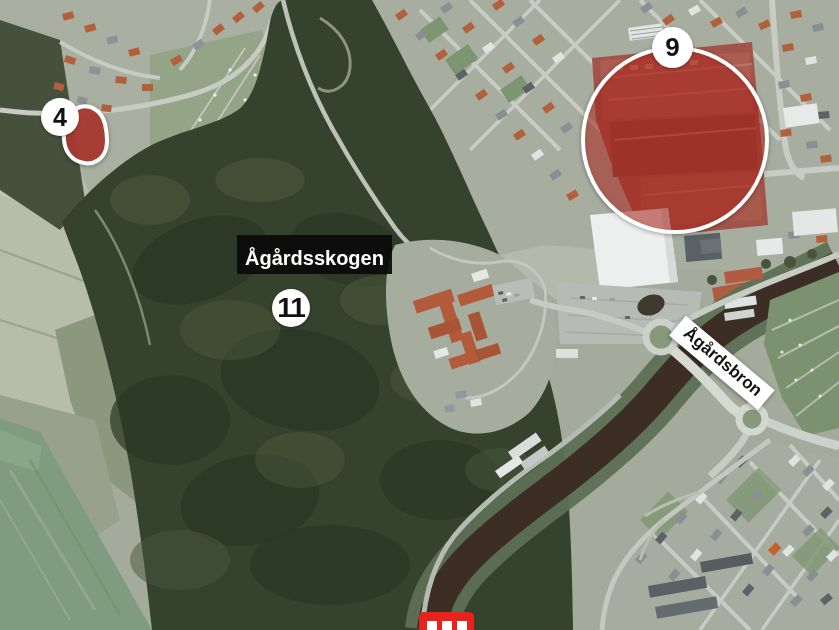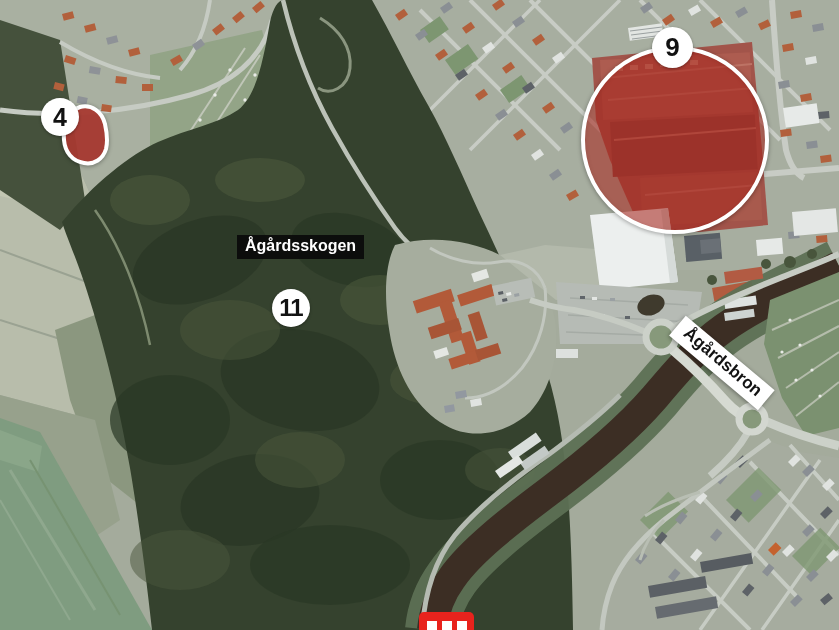--- a/index.html
+++ b/index.html
@@ -12,26 +12,26 @@
   
   .badge{
     position:absolute;background:#fff;border-radius:50%;
     display:flex;align-items:center;justify-content:center;
     color:#121212;font-weight:700;
     box-shadow:0 1px 3px rgba(0,0,0,.35);
     z-index:30;
   }
   .badge-4{left:41px;top:98px;width:38px;height:38px;font-size:25px;}
   .badge-9{left:652px;top:27px;width:41px;height:41px;font-size:26px;}
-  .badge-11{left:272px;top:289px;width:38px;height:38px;font-size:24px;letter-spacing:-1px;}
+  .badge-11{left:272px;top:289px;width:38px;height:38px;font-size:28px;letter-spacing:-1px;}
   
   .region-label{
     position:absolute;left:237px;top:235px;z-index:25;
     background:rgba(10,10,10,.92);color:#fff;
-    font-size:16px;font-weight:700;padding:2px 8px 4px;white-space:nowrap;
+    font-size:20px;font-weight:700;padding:12px 8px 4px;white-space:nowrap;
   }
   .bridge-label{
     position:absolute;left:722px;top:363px;z-index:25;
     transform:translate(-50%,-50%) rotate(40deg);
     background:#fff;color:#121212;
     font-size:17px;font-weight:700;padding:2px 10px 4px;white-space:nowrap;
     box-shadow:0 1px 4px rgba(0,0,0,.4);
   }
   
   .logo{

